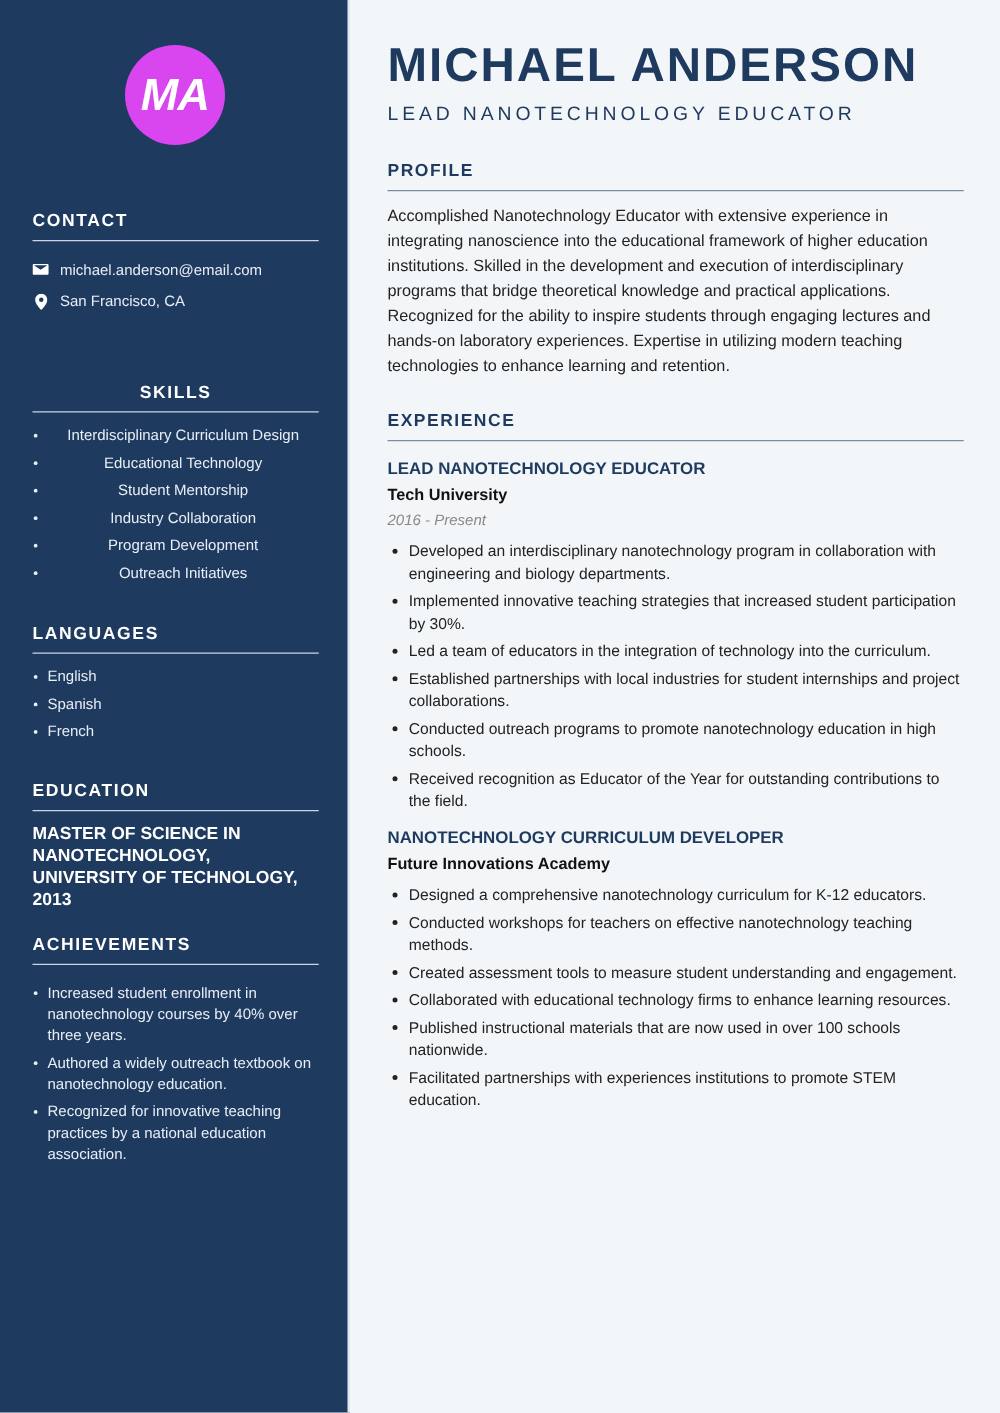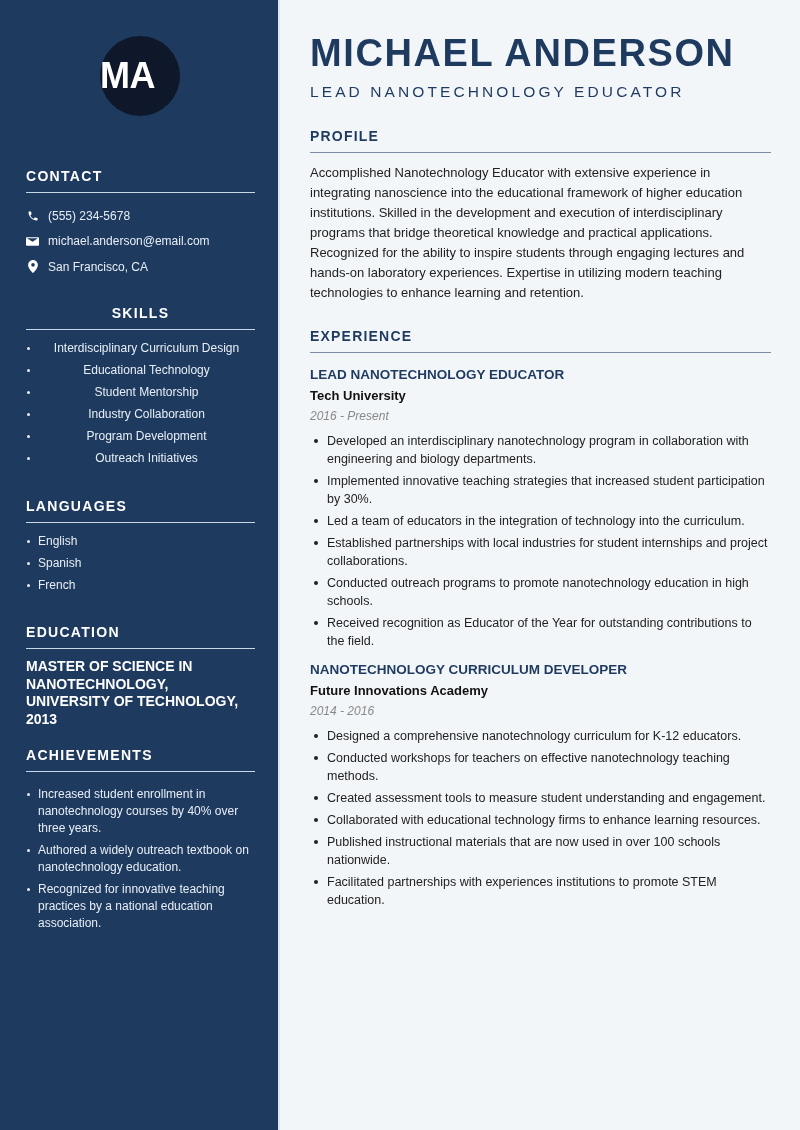--- a/index.html
+++ b/index.html
@@ -16,26 +16,27 @@
       background: #1e3a5f;
       color: #ffffff;
       padding: 0 26px;
       border-right: 2px solid #dfe7ef;
     }
     .avatar {
       position: absolute;
       left: 100px; top: 36px;
       width: 80px; height: 80px;
       border-radius: 50%;
-      background: #0f172a;
+      background: #d946ef;
       color: #ffffff;
       font-weight: bold;
       font-size: 36px;
-      display: flex; align-items: center; 
+      display: flex; align-items: center; justify-content: center;
       letter-spacing: -0.5px;
+      font-style: italic;
     }
     .side-section { position: absolute; left: 26px; width: 229px; }
     .side-heading {
       font-size: 14px;
       font-weight: bold;
       letter-spacing: 1.3px;
       color: #ffffff;
       padding-bottom: 8px;
       border-bottom: 1.5px solid #c8d6e8;
       margin-bottom: 10px;
@@ -135,28 +136,20 @@
 </head>
 <body>
 
 <aside class="sidebar">
   <div class="avatar">
     <span>MA</span>
   </div>
 
   <section class="side-section" style="top:168px;">
     <h2 class="side-heading">CONTACT</h2>
-    <div class="contact-row">
-      <span class="icon">
-        <svg width="12" height="12" viewBox="0 0 24 24">
-            <path fill="#ffffff" d="M6.6 10.8c1.4 2.8 3.8 5.1 6.6 6.6l2.2-2.2c.3-.3.7-.4 1-.2 1.1.4 2.3.6 3.6.6.6 0 1 .4 1 1V20c0 .6-.4 1-1 1C10.6 21 3 13.4 3 4c0-.6.4-1 1-1h3.5c.6 0 1 .4 1 1 0 1.3.2 2.5.6 3.6.1.3 0 .7-.2 1L6.6 10.8z"></path>
-          </svg>
-      </span>
-      <span>(555) 234-5678</span>
-    </div>
     <div class="contact-row">
       <span class="icon">
         <svg width="13" height="11" viewBox="0 0 24 20">
             <path fill="#ffffff" d="M2 2h20c1.1 0 2 .9 2 2v12c0 1.1-.9 2-2 2H2c-1.1 0-2-.9-2-2V4c0-1.1.9-2 2-2zm10 8.5L22 4H2l10 6.5z"></path>
           </svg>
       </span>
       <span>michael.anderson@email.com</span>
     </div>
     <div class="contact-row">
       <span class="icon">
@@ -226,21 +219,20 @@
         <li>Led a team of educators in the integration of technology into the curriculum.</li>
         <li>Established partnerships with local industries for student internships and project collaborations.</li>
         <li>Conducted outreach programs to promote nanotechnology education in high schools.</li>
         <li>Received recognition as Educator of the Year for outstanding contributions to the field.</li>
       </ul>
     </div>
 
     <div>
       <div class="job-title" style="margin-top:12px;">NANOTECHNOLOGY CURRICULUM DEVELOPER</div>
       <div class="company">Future Innovations Academy</div>
-      <div class="dates">2014 - 2016</div>
       <ul class="job-list">
         <li>Designed a comprehensive nanotechnology curriculum for K-12 educators.</li>
         <li>Conducted workshops for teachers on effective nanotechnology teaching methods.</li>
         <li>Created assessment tools to measure student understanding and engagement.</li>
         <li>Collaborated with educational technology firms to enhance learning resources.</li>
         <li>Published instructional materials that are now used in over 100 schools nationwide.</li>
         <li>Facilitated partnerships with experiences institutions to promote STEM education.</li>
       </ul>
     </div>
   </section>

